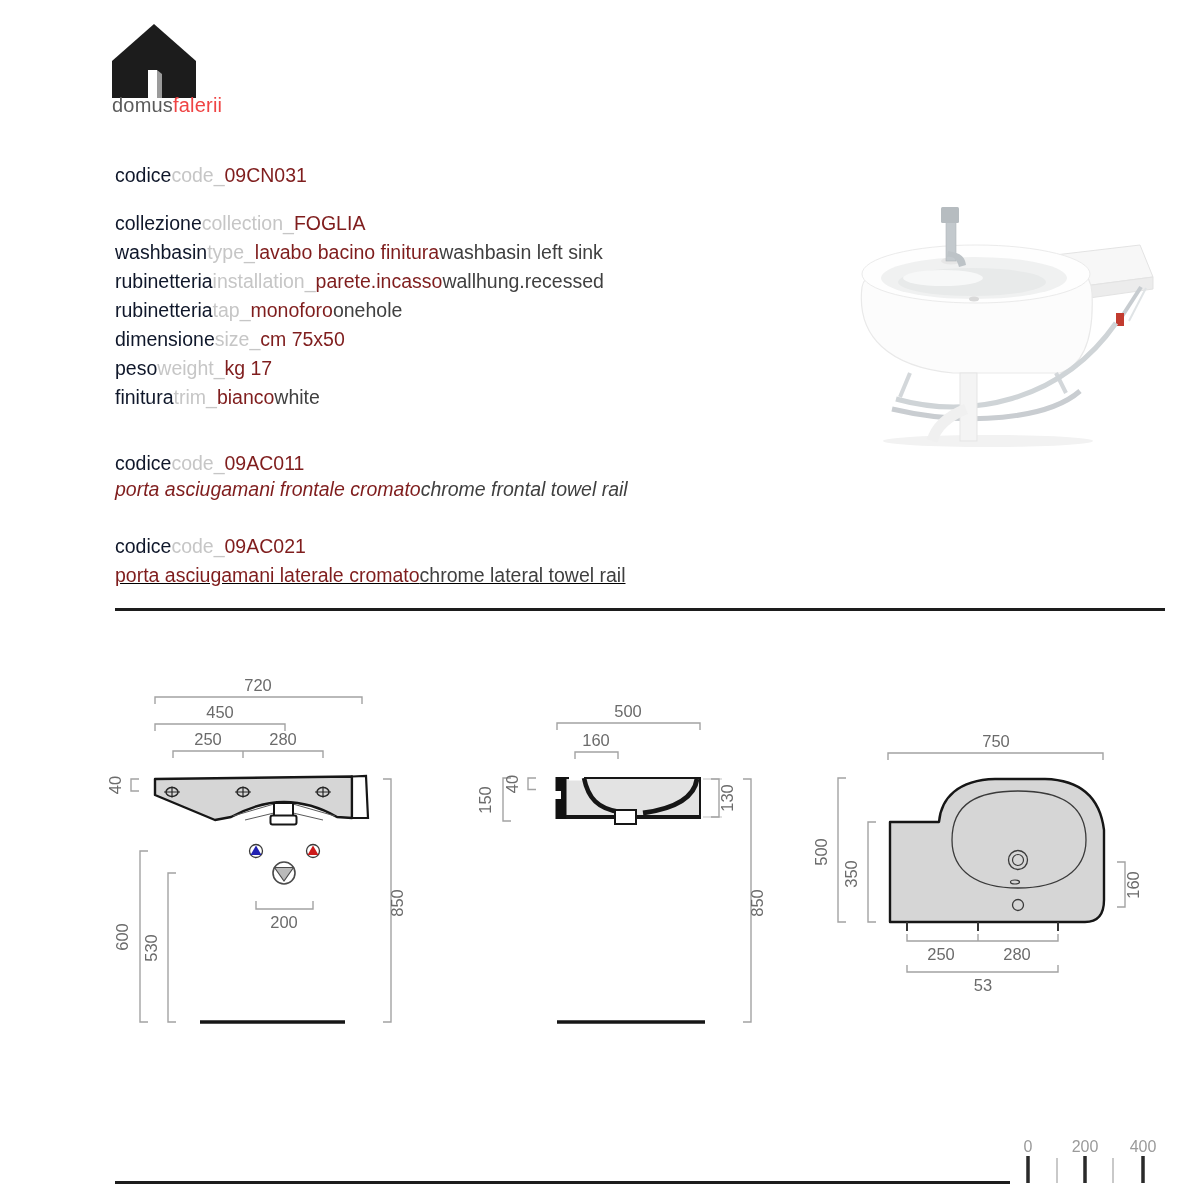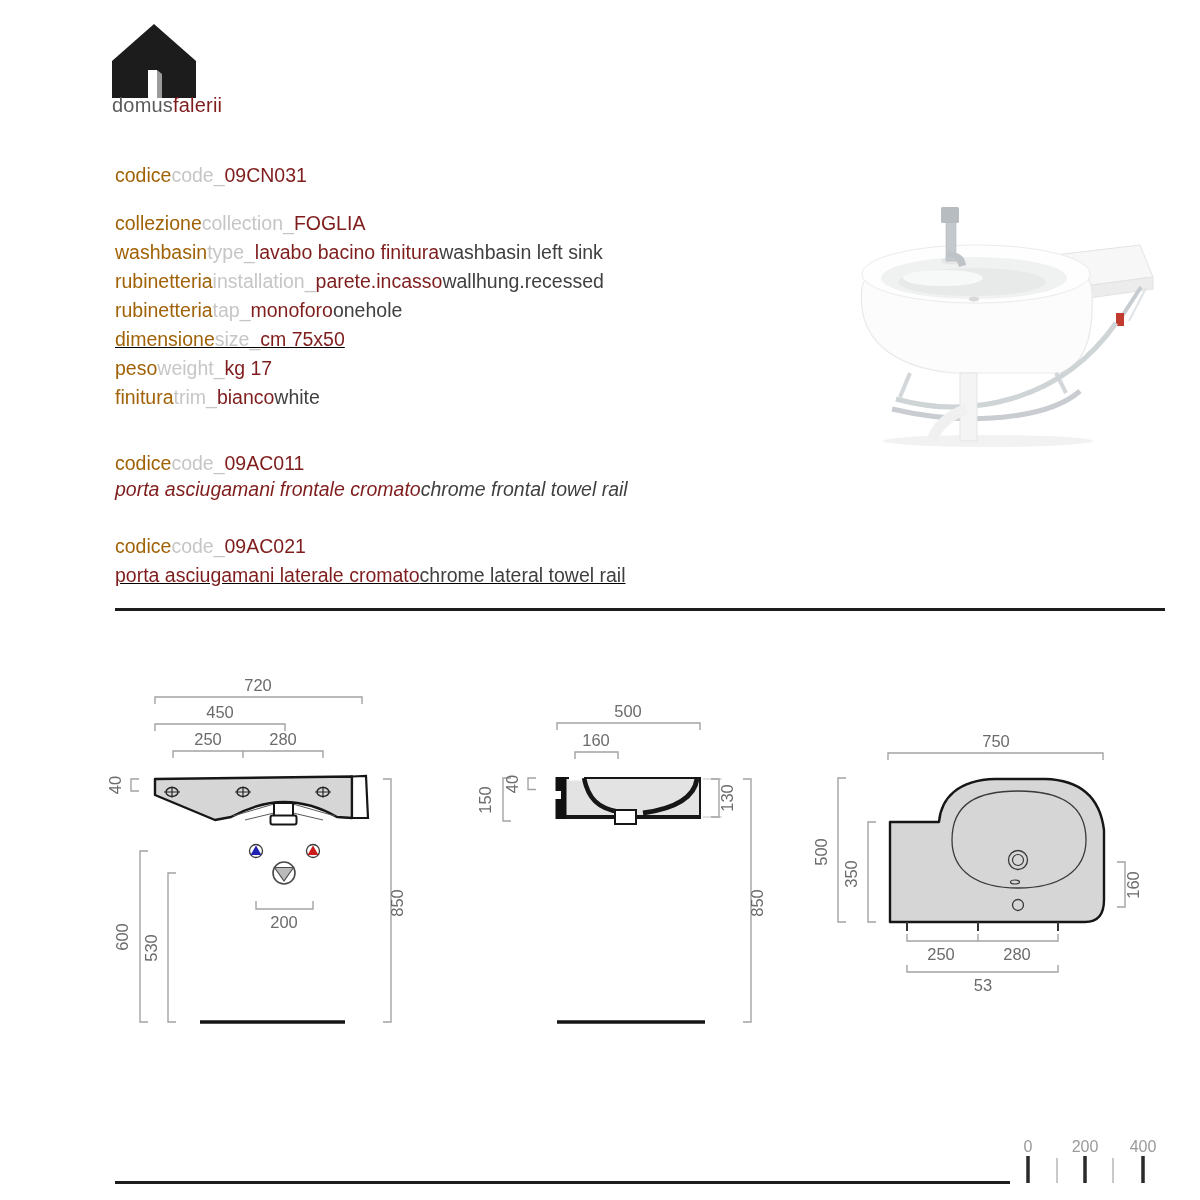--- a/index.html
+++ b/index.html
@@ -4,24 +4,24 @@
 <style>
   html,body{margin:0;padding:0;}
   body{
     width:1200px;height:1200px;position:relative;background:#ffffff;
     font-family:"Liberation Sans",sans-serif;overflow:hidden;
   }
   .abs{position:absolute;}
   
   .logo-text{position:absolute;left:112px;top:94px;font-size:20px;letter-spacing:.2px;}
   .logo-text .p1{color:#5b5b5b;}
-  .logo-text .p2{color:#7f1d1d;margin-top:24px;}
+  .logo-text .p2{color:#ef4444;margin-top:24px;}
   
   .spec-row{position:absolute;left:115px;font-size:19.5px;white-space:nowrap;}
-  .t-it{color:#a16207;}
+  .t-it{color:#0f172a;}
   .t-en{color:#c6c6c6;margin-top:12px;}
   .t-val{color:#7f1d1d;}
   .t-en2{color:#404040;}
   
   .rule{position:absolute;background:#1d1d1d;height:3px;}
   
   svg .dim-line{stroke:#a3a3a3;stroke-width:1.4;fill:none;}
   svg .ext-line{stroke:#c4c4c4;stroke-width:1.2;fill:none;}
   svg .dim-txt{font-family:"Liberation Sans",sans-serif;font-size:16.5px;fill:#6b6b6b;text-anchor:middle;}
   svg .outline{stroke:#161616;fill:#d6d6d6;stroke-linejoin:round;}
@@ -48,21 +48,21 @@
 </div>
 <div class="spec-row" style="top:241px;">
   <span class="t-it">washbasin</span><span class="t-en">type_</span><span class="t-val">lavabo bacino finitura</span><span class="t-en2">washbasin left sink</span>
 </div>
 <div class="spec-row" style="top:270px;">
   <span class="t-it">rubinetteria</span><span class="t-en">installation_</span><span class="t-val">parete.incasso</span><span class="t-en2">wallhung.recessed</span>
 </div>
 <div class="spec-row" style="top:299px;">
   <span class="t-it">rubinetteria</span><span class="t-en">tap_</span><span class="t-val">monoforo</span><span class="t-en2">onehole</span>
 </div>
-<div class="spec-row" style="top:328px;text-decoration:underline;">
+<div class="spec-row" style="top:328px;">
   <span class="t-it">dimensione</span><span class="t-en">size_</span><span class="t-val">cm 75x50</span><span class="t-en2"></span>
 </div>
 <div class="spec-row" style="top:357px;">
   <span class="t-it">peso</span><span class="t-en">weight_</span><span class="t-val">kg 17</span><span class="t-en2"></span>
 </div>
 <div class="spec-row" style="top:386px;">
   <span class="t-it">finitura</span><span class="t-en">trim_</span><span class="t-val">bianco</span><span class="t-en2">white</span>
 </div>
 
 <div class="spec-row" style="top:452px;">

